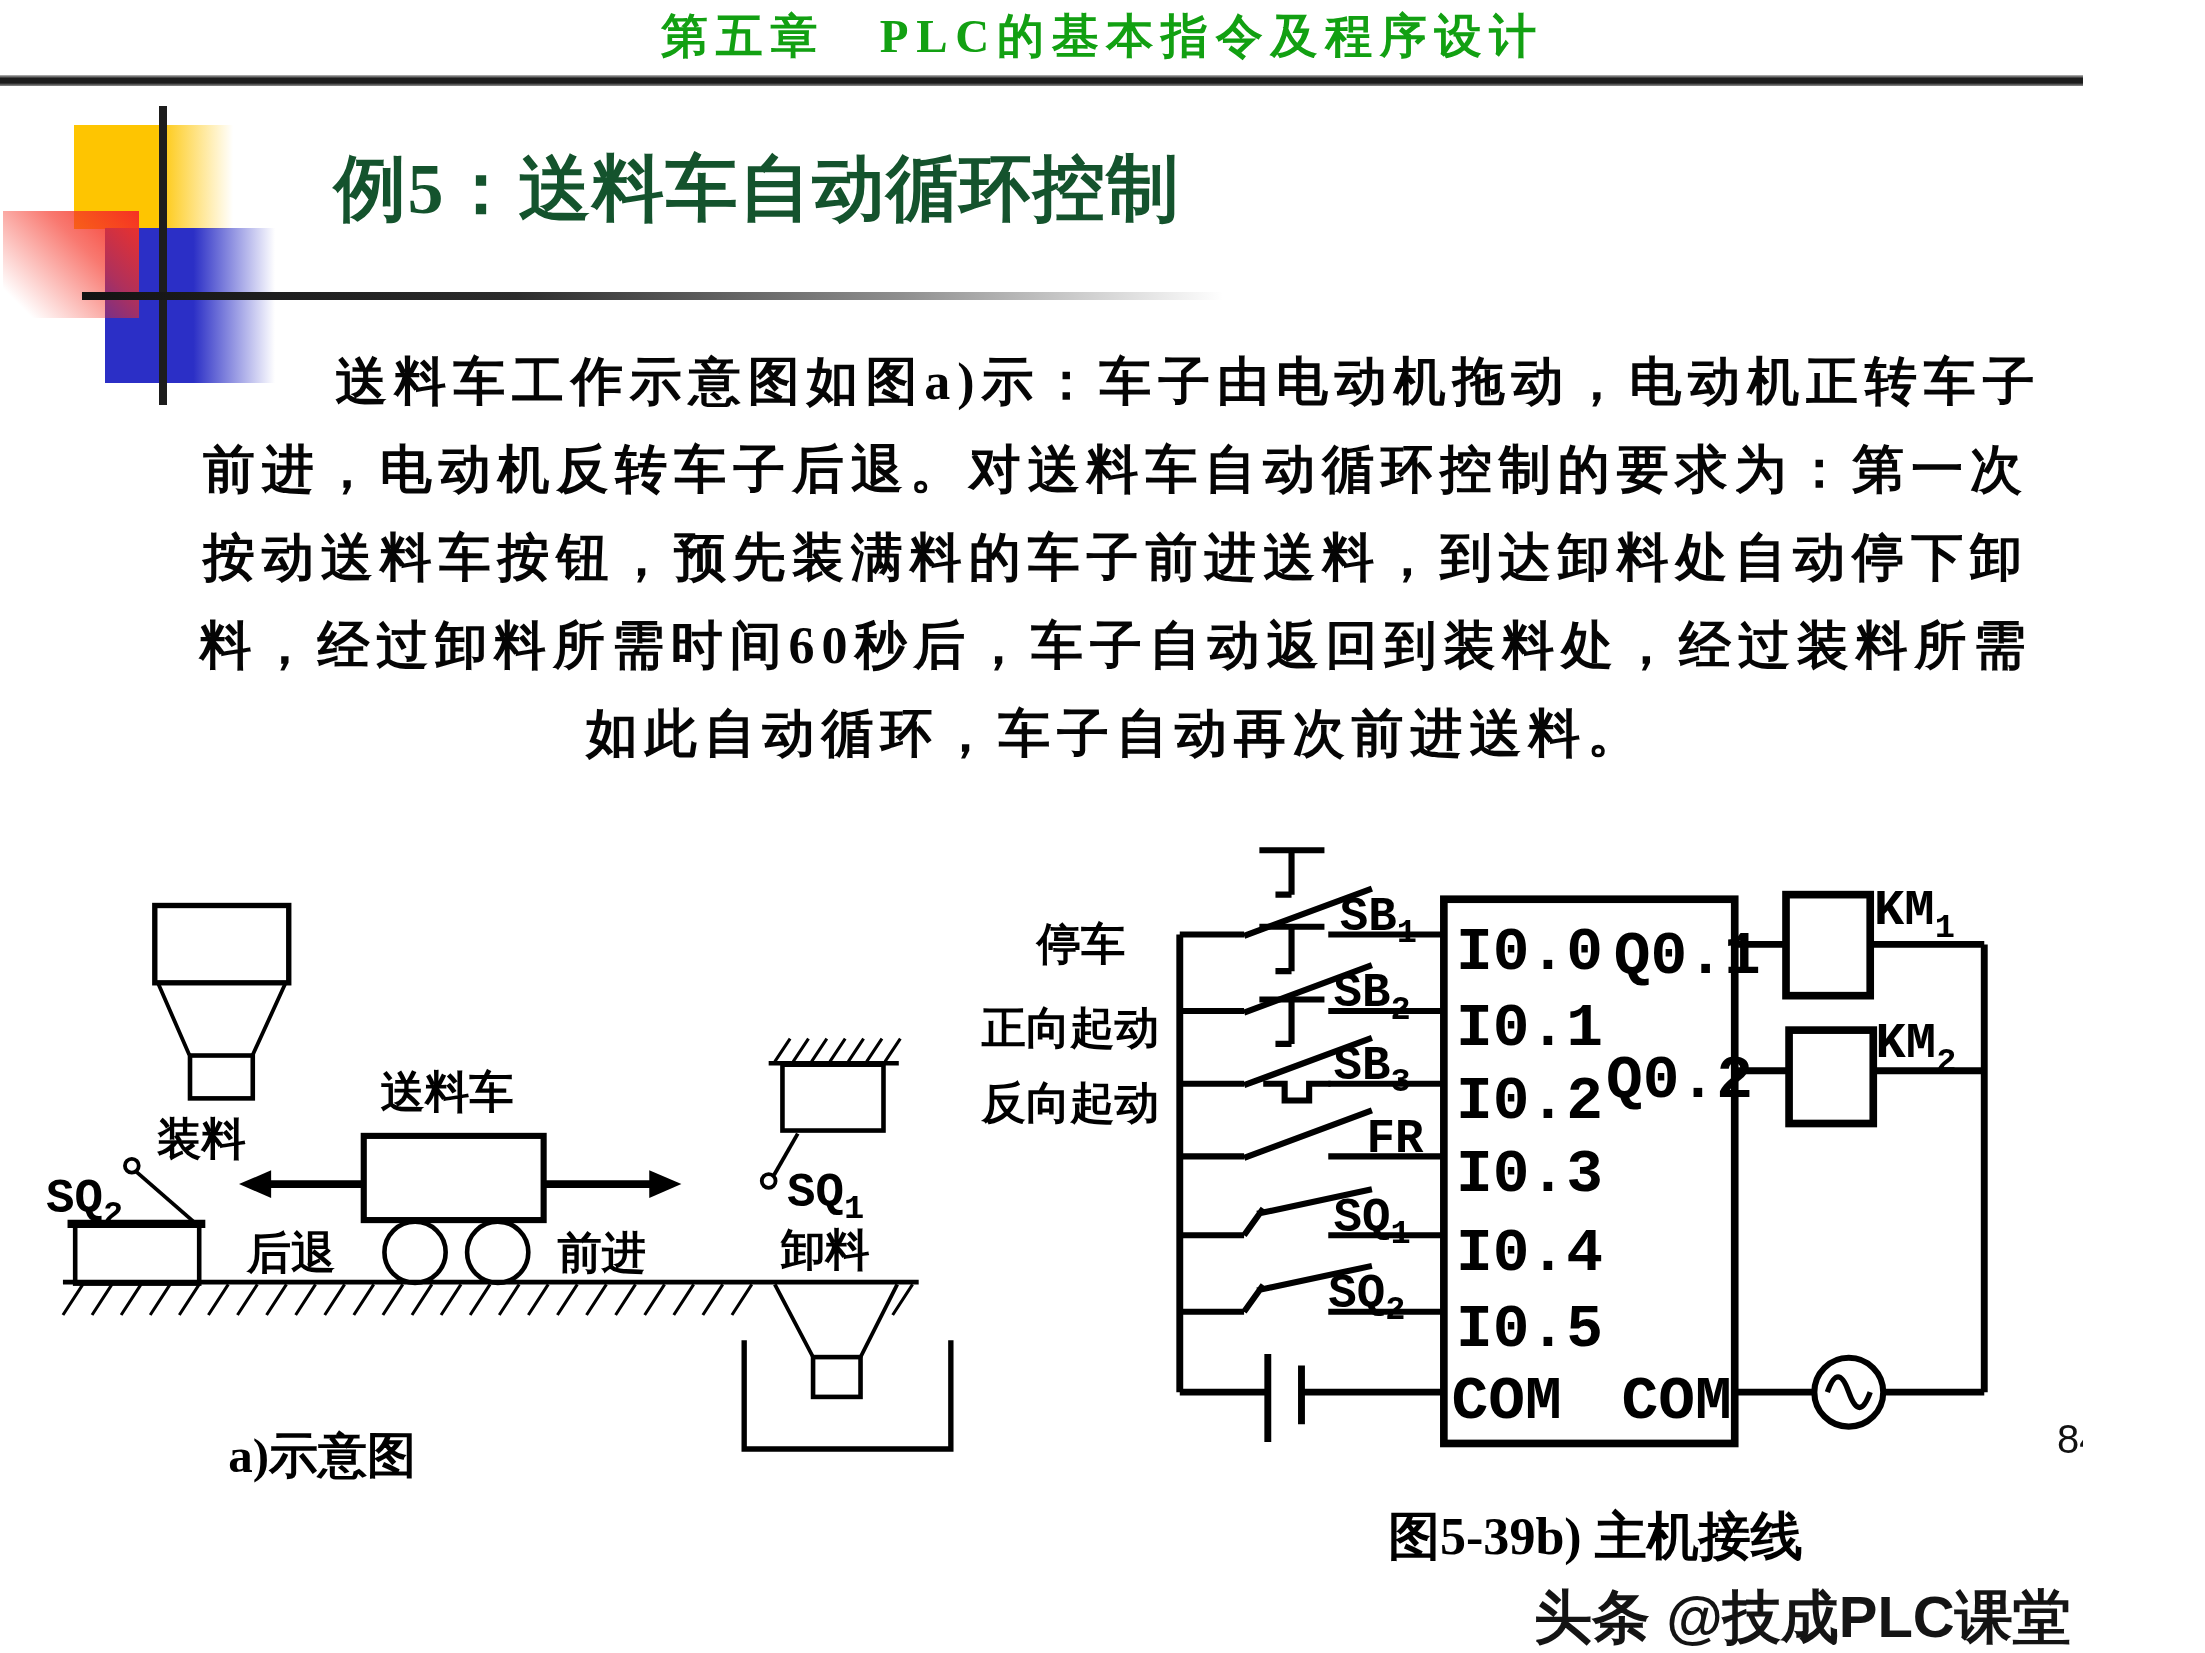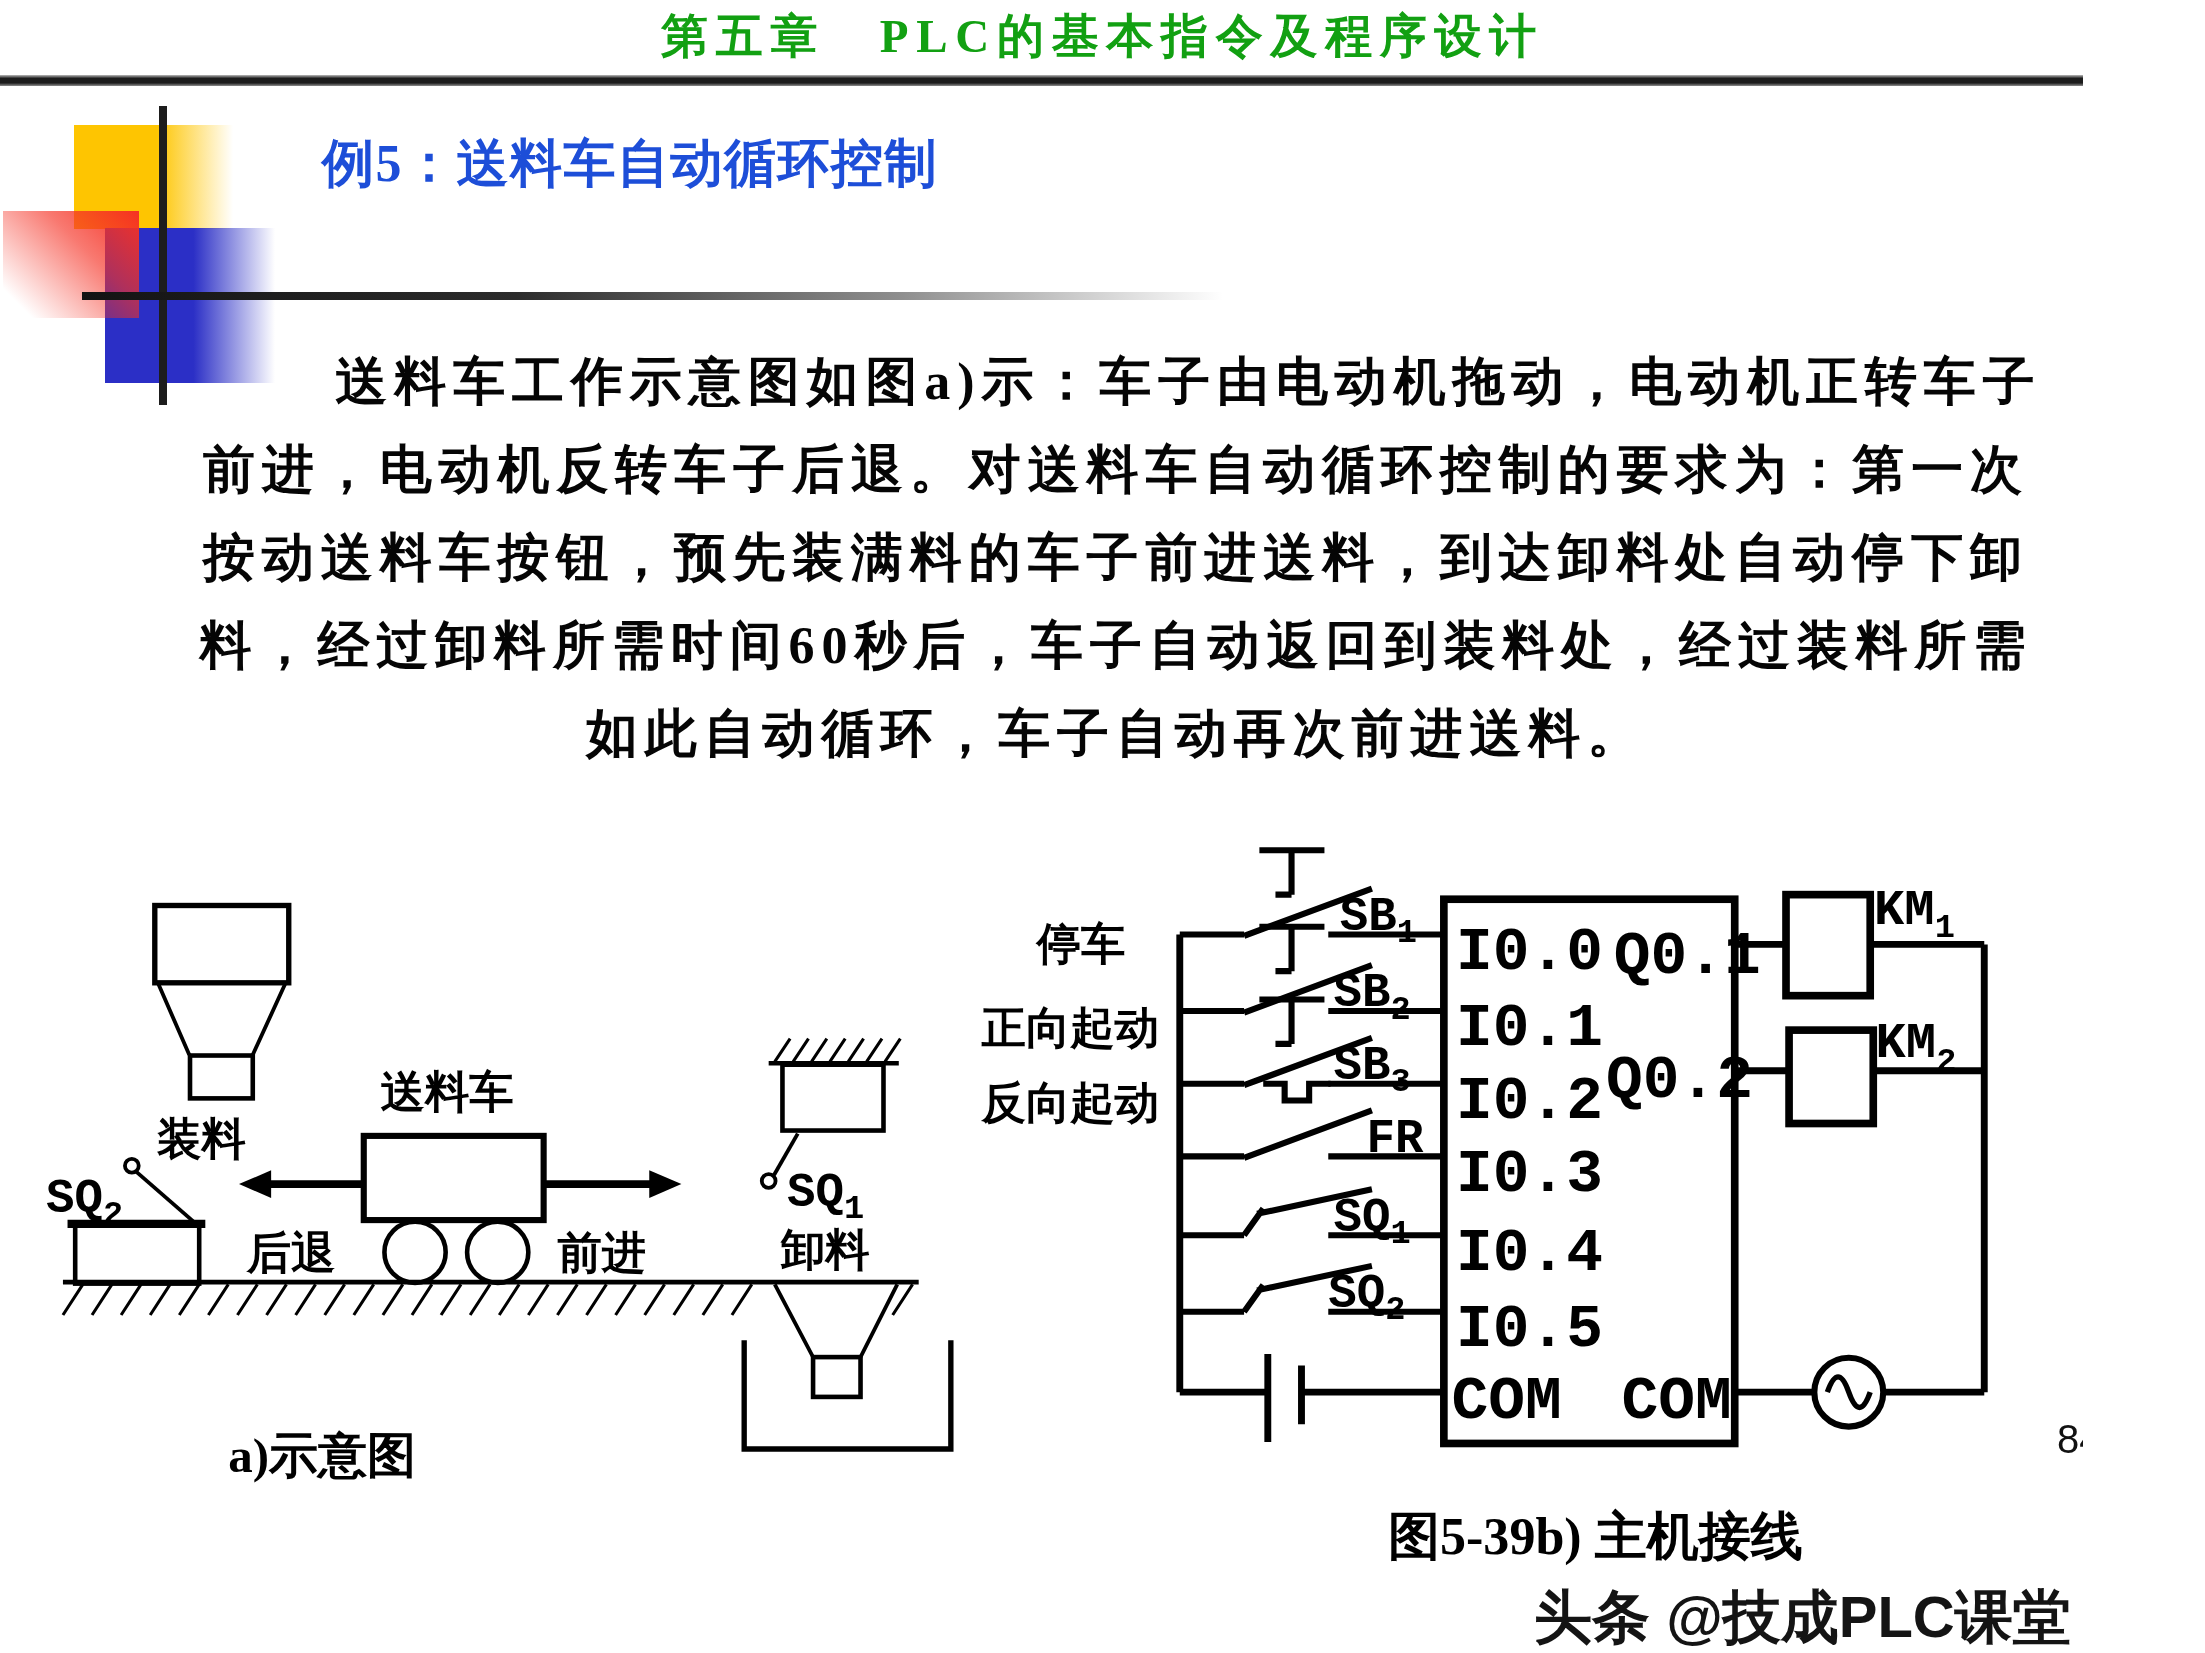--- a/index.html
+++ b/index.html
@@ -32,22 +32,22 @@
   }
   .decor-vline {
     position:absolute; left:159px; top:106px; width:7.7px; height:299px; background:#1d1d1d;
   }
   .decor-hline {
     position:absolute; left:82px; top:292px; width:1141px; height:8.4px;
     background:linear-gradient(90deg,#131313 0%,#2c2c2c 38%,#8f8f8f 72%,rgba(200,200,200,0) 100%);
   }
   
   .slide-title {
-    position:absolute; left:322px; top:129px; margin:0;
-    font-size:52px; font-weight:bold; color:#1d4ed8; white-space:nowrap; letter-spacing:1.5px;
+    position:absolute; left:322px; top:129px; margin:12px;
+    font-size:72px; font-weight:bold; color:#14532d; white-space:nowrap; letter-spacing:1.5px;
   }
   .body-text {
     position:absolute; left:132px; top:338px; width:1968px;
     font-size:52px; font-weight:600; color:#050505;text-align:center;
   }
   .body-text .bline { height:88px; line-height:88px; white-space:nowrap; letter-spacing:6.9px; }
   .body-text .indent { padding-left:145px; }
   
   svg .w   { stroke:#000; fill:none; }
   svg text { fill:#000; stroke:none; }

